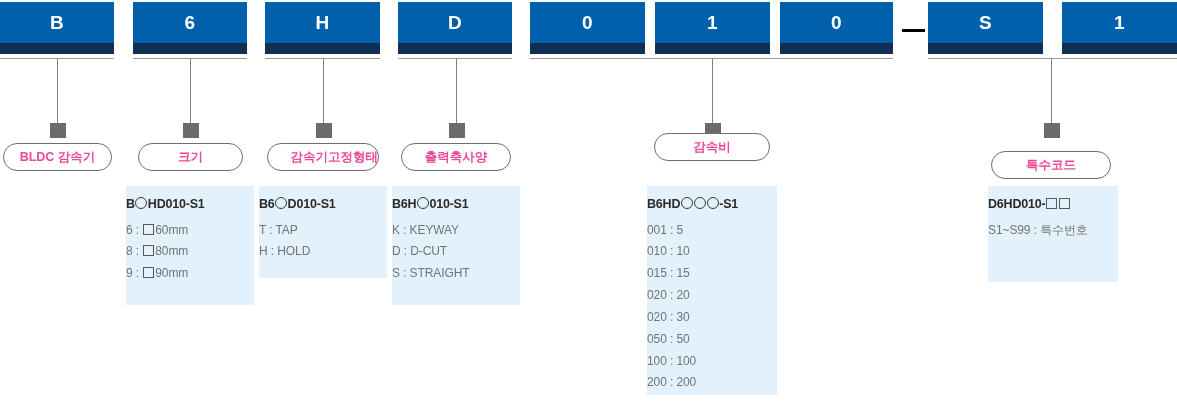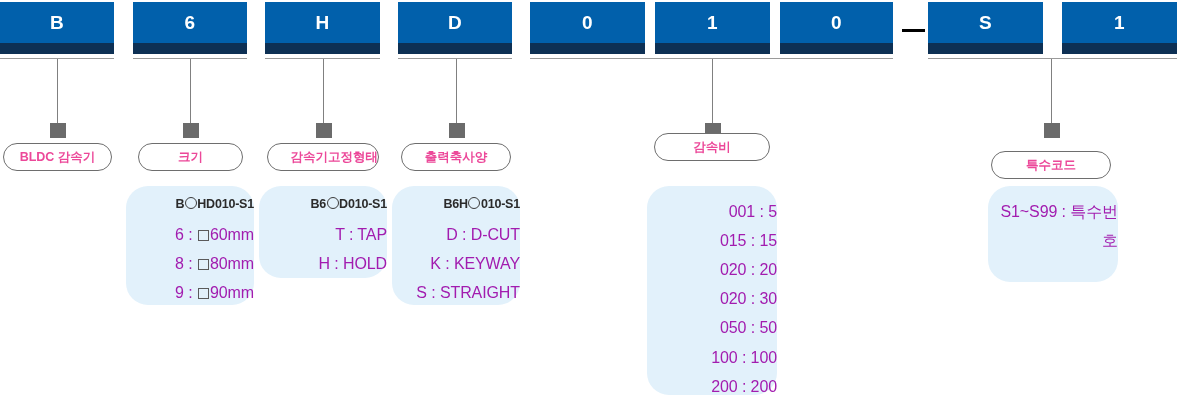--- a/index.html
+++ b/index.html
@@ -92,34 +92,33 @@
     box-sizing: border-box;
     white-space: nowrap;
   }
 
   
   .detail {
     position: absolute;
     background: #e2f1fb;
     box-sizing: border-box;
     padding-top: 11px;
-    text-align: right;
-    border-radius: 22px;
+    text-align: left;
   }
   .detail .d-title {
     font-size: 12.5px;
     font-weight: 700;
     color: #2b2b2b;
     letter-spacing: -0.2px;
     line-height: 1.25;
     margin-bottom: 7px;
   }
   .detail .d-row {
-    font-size: 16px;
-    color: #a21caf;
+    font-size: 12px;
+    color: #737373;
     line-height: 1.82;
     letter-spacing: -0.1px;
   }
   .ring {
     display: inline-block;
     width: 10px;
     height: 10px;
     border: 1.4px solid #3b3b3b;
     border-radius: 50%;
     vertical-align: -1px;
@@ -216,41 +215,44 @@
         <div class="d-row">T : TAP</div>
         <div class="d-row">H : HOLD</div>
       </div>
       <div class="vline" style="left: 456px; top: 59px; height: 64px;"></div>
       <div class="knob" style="left: 449px; top: 123px;"></div>
       <div class="pill" style="left: 401px; width: 110px; top: 143px;">
         <span>출력축사양</span>
       </div>
       <div class="detail" style="left: 392px; top: 186px; width: 128px; height: 119px;">
         <div class="d-title">B6H<span class="ring"></span>010-S1</div>
+        <div class="d-row">K : KEYWAY</div>
         <div class="d-row">D : D-CUT</div>
-        <div class="d-row">K : KEYWAY</div>
         <div class="d-row">S : STRAIGHT</div>
       </div>
       <div class="vline" style="left: 712px; top: 59px; height: 64px;"></div>
       <div class="knob" style="left: 705px; top: 123px;"></div>
       <div class="pill" style="left: 654px; width: 116px; top: 133px;">
         <span>감속비</span>
       </div>
       <div class="detail" style="left: 647px; top: 186px; width: 130px; height: 209px;">
+        <div class="d-title">B6HD<span class="ring"></span><span class="ring"></span><span class="ring"></span>-S1</div>
         <div class="d-row">001 : 5</div>
+        <div class="d-row">010 : 10</div>
         <div class="d-row">015 : 15</div>
         <div class="d-row">020 : 20</div>
         <div class="d-row">020 : 30</div>
         <div class="d-row">050 : 50</div>
         <div class="d-row">100 : 100</div>
         <div class="d-row">200 : 200</div>
       </div>
       <div class="vline" style="left: 1051px; top: 59px; height: 64px;"></div>
       <div class="knob" style="left: 1044px; top: 123px;"></div>
       <div class="pill" style="left: 991px; width: 120px; top: 143px; margin-top: 8px;">
         <span>특수코드</span>
       </div>
       <div class="detail" style="left: 988px; top: 186px; width: 130px; height: 96px;">
+        <div class="d-title">D6HD010-<span class="sq"></span><span class="sq"></span></div>
         <div class="d-row">S1~S99 : 특수번호</div>
       </div>
     </div>
 
 </div>
 
 </body></html>

